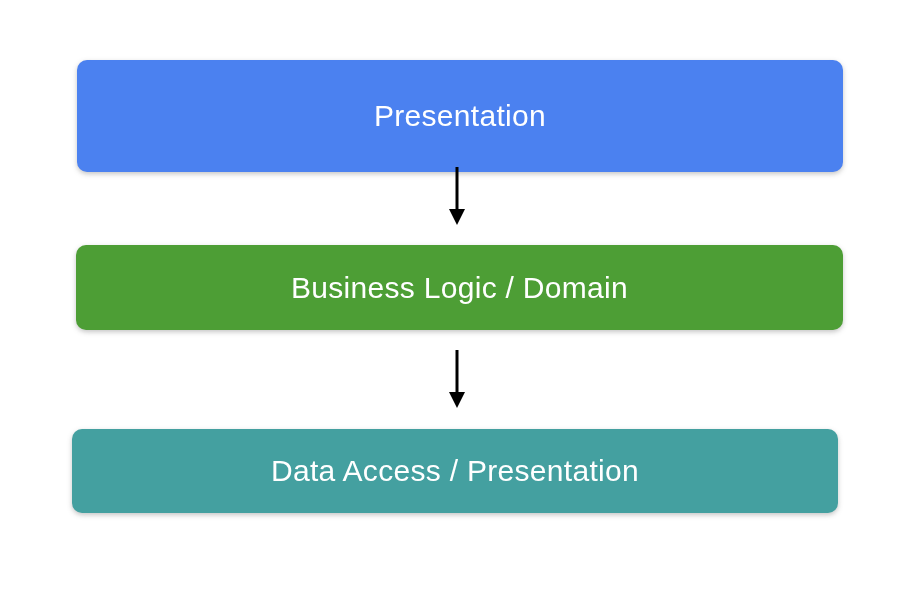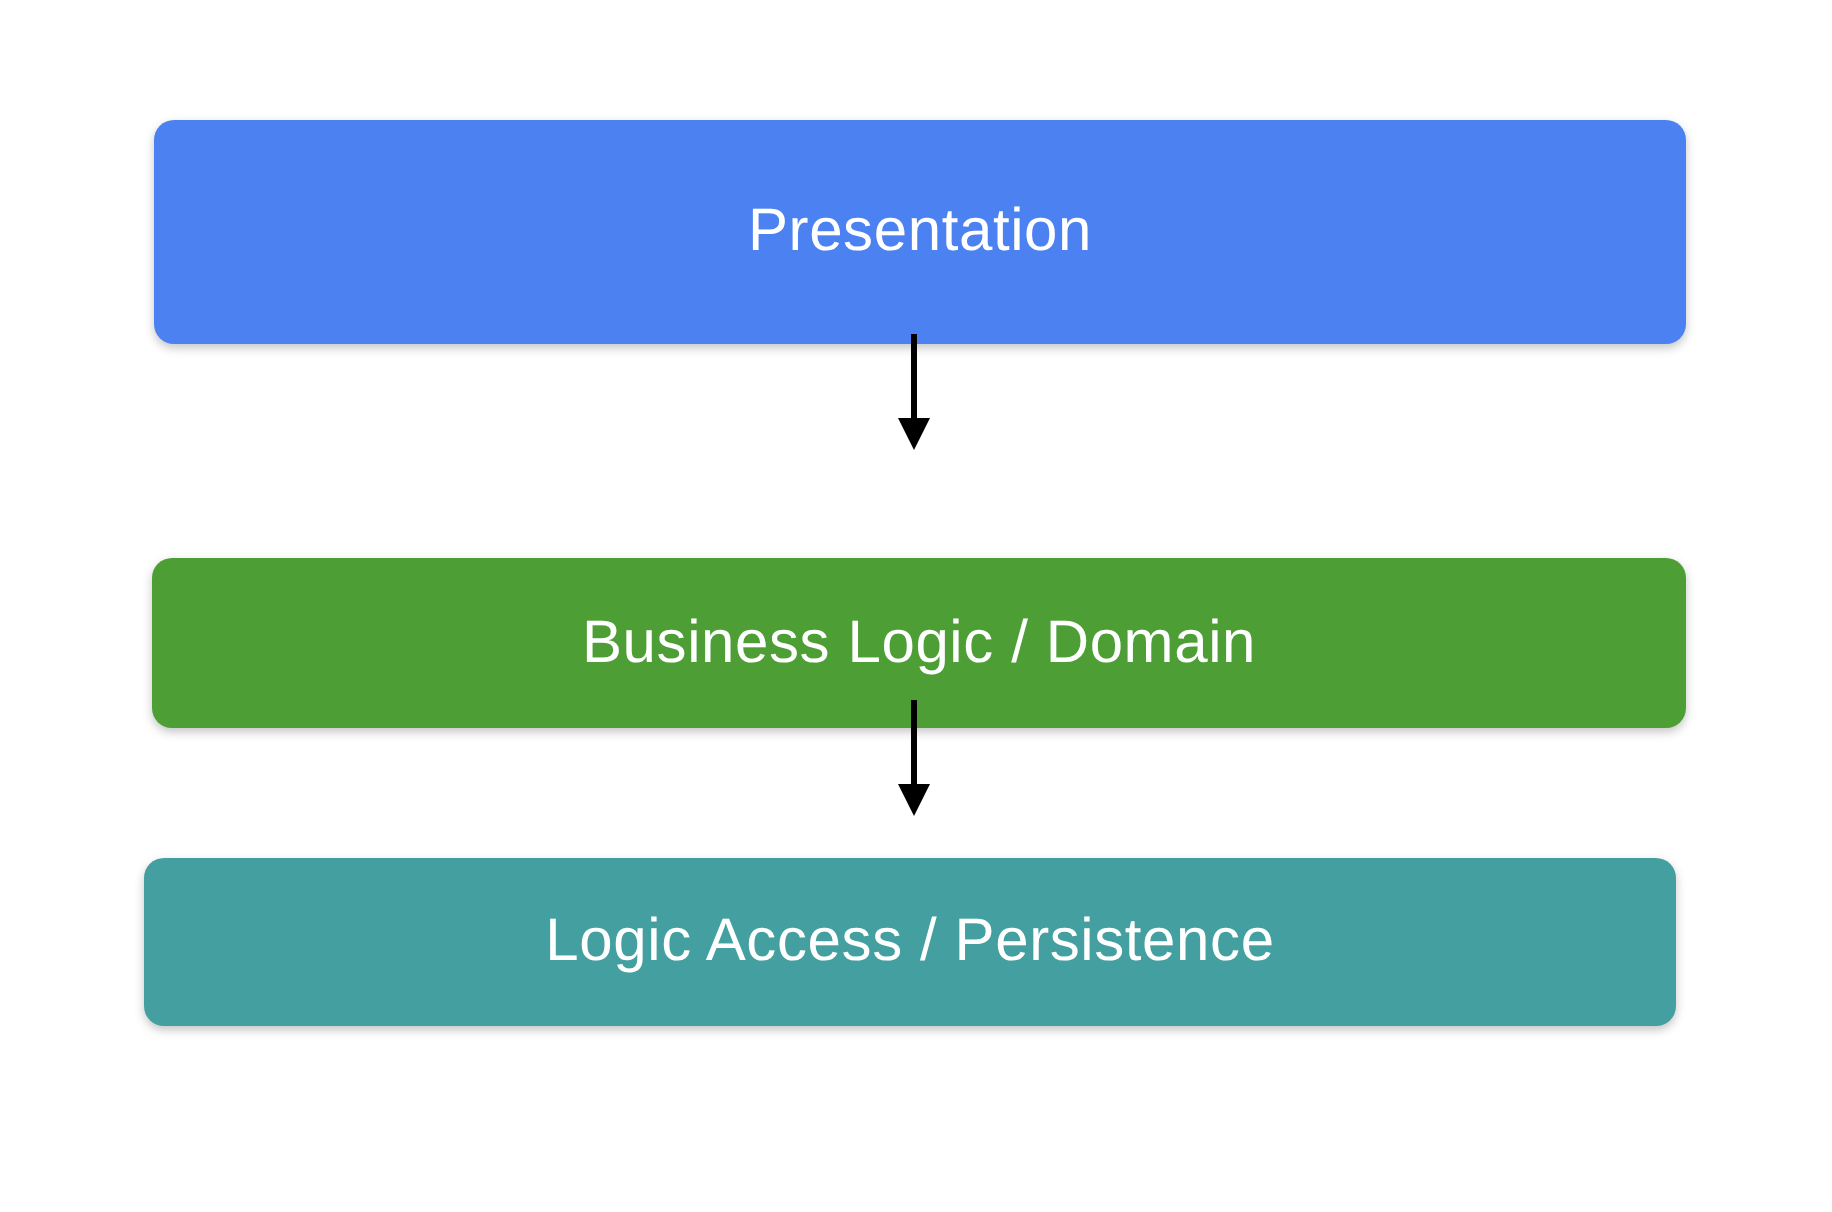--- a/index.html
+++ b/index.html
@@ -78,28 +78,28 @@
     <span class="box-label">Presentation</span>
   </div>
 
   <div class="arrow arrow-1" style="color: rgb(0, 0, 0);">
     <svg width="20" height="58" viewBox="0 0 20 58" aria-hidden="true">
       <line x1="10" y1="0" x2="10" y2="44" stroke="currentColor" stroke-width="3"></line>
       <polygon points="2,42 18,42 10,58" fill="currentColor"></polygon>
     </svg>
   </div>
 
-  <div class="layer-box box-business" style="background-color: rgb(77, 158, 53); color: rgb(255, 255, 255); margin-top: 34px;">
+  <div class="layer-box box-business" style="background-color: rgb(77, 158, 53); color: rgb(255, 255, 255);">
     <span class="box-label">Business Logic / Domain</span>
   </div>
 
   <div class="arrow arrow-2" style="color: rgb(0, 0, 0);">
     <svg width="20" height="58" viewBox="0 0 20 58" aria-hidden="true">
       <line x1="10" y1="0" x2="10" y2="44" stroke="currentColor" stroke-width="3"></line>
       <polygon points="2,42 18,42 10,58" fill="currentColor"></polygon>
     </svg>
   </div>
 
   <div class="layer-box box-data" style="background-color: rgb(68, 160, 160); color: rgb(255, 255, 255);">
-    <span class="box-label">Logic Access / Persistence</span>
+    <span class="box-label">Data Access / Presentation</span>
   </div>
 
 </div>
 
 </body></html>

